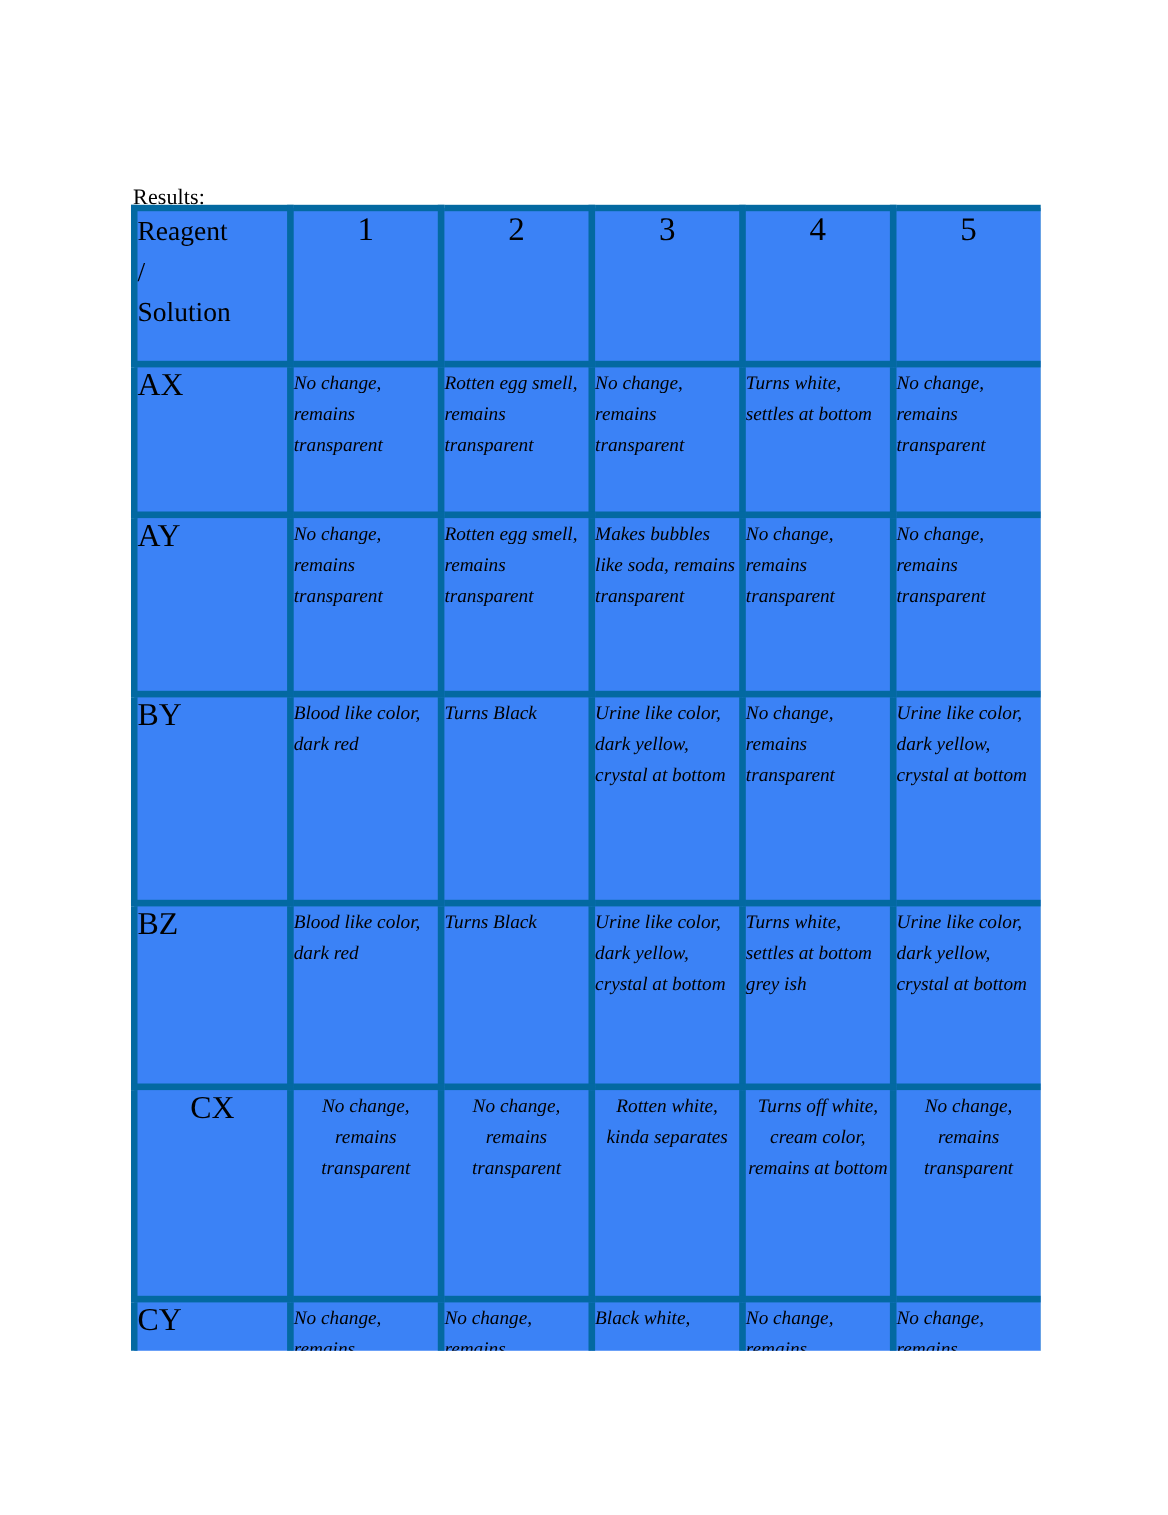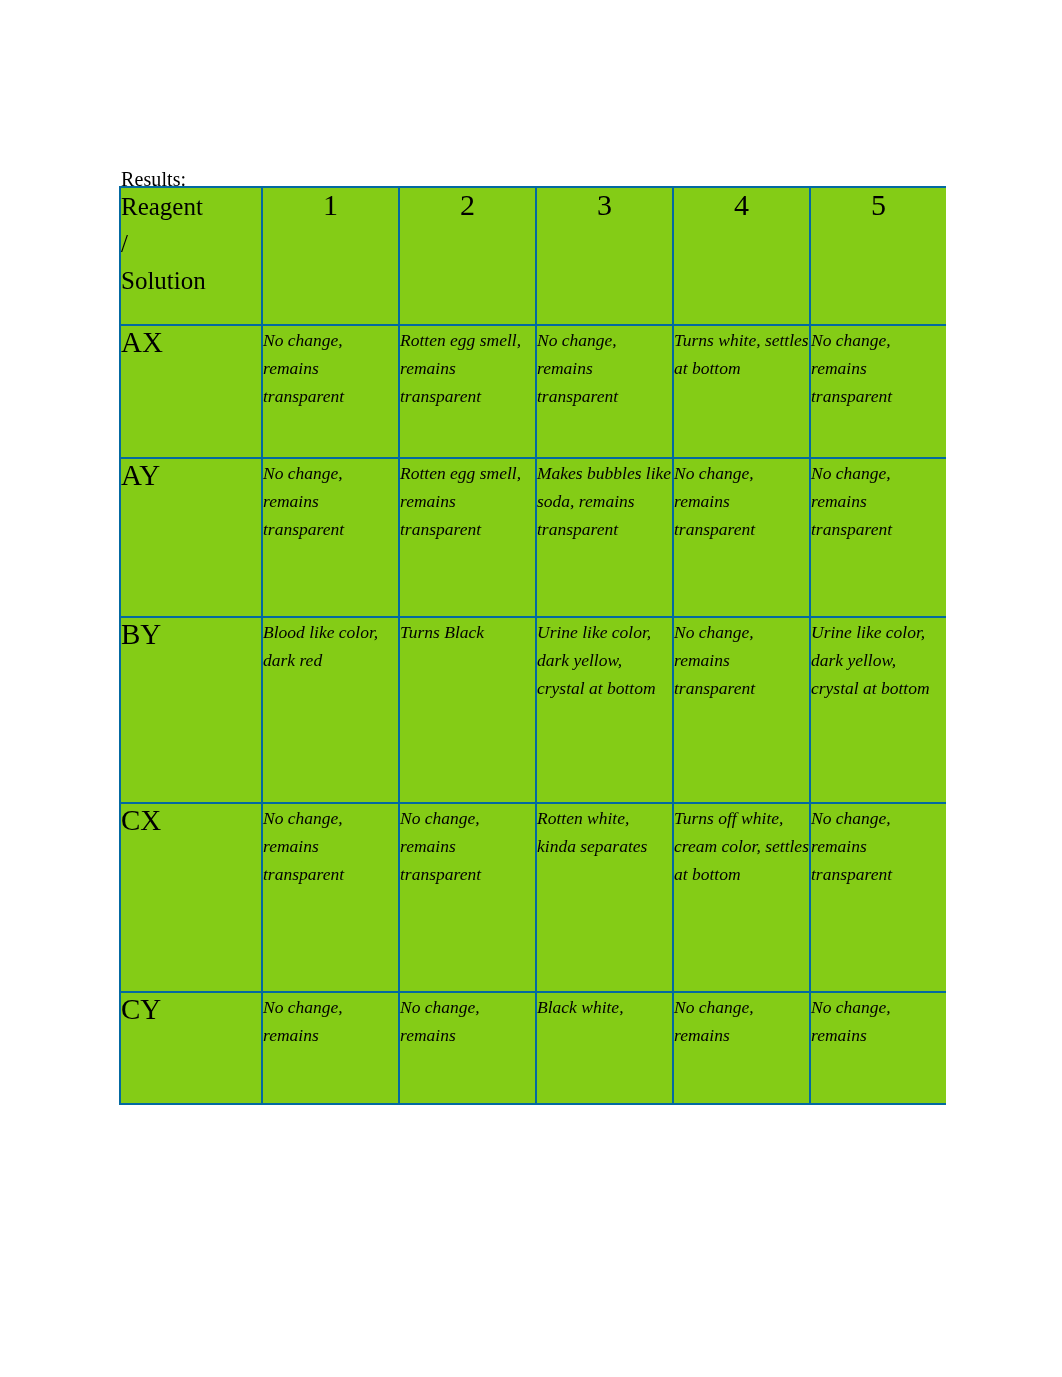--- a/index.html
+++ b/index.html
@@ -51,23 +51,23 @@
     table-layout: fixed;
     width: 827px;
     background: #ffffff;
   }
 
   table.results-table col.c-label { width: 142px; }
   table.results-table col.c-data  { width: 137px; }
 
   table.results-table td,
   table.results-table th {
-    border: 2px solid #0369a1;
-    vertical-align: top;
-    background: #84cc16;
+    border: 6px solid #0369a1;
+    vertical-align: top;
+    background: #3b82f6;
     padding: 0;
   }
 
   
   .hdr-label {
     height: 136px;
     padding: 10px 8px 6px 14px;
     font-size: 25px;
     line-height: 37px;
     font-weight: normal;
@@ -103,21 +103,21 @@
     overflow-wrap: break-word;
     hyphens: none;
     font-style: italic;
   }
 
   
   tr.r-ax td { height: 131px; }
   tr.r-ay td { height: 157px; }
   tr.r-by td { height: 184px; }
   tr.r-bz td { height: 161px; }
-  tr.r-cx td { height: 187px; }
+  tr.r-cx td { height: 187px; text-align: center; }
   tr.r-cy td { height: 110px; }
 </style>
 </head>
 <body>
 
 <div class="page">
 
   <div class="results-heading">Results:</div>
 
   <div class="table-wrap">
@@ -166,27 +166,35 @@
 
         <tr class="r-by">
           <td class="row-label">BY</td>
           <td class="cell">Blood like color, dark red</td>
           <td class="cell">Turns Black</td>
           <td class="cell">Urine like color, dark yellow, crystal at bottom</td>
           <td class="cell">No change, remains transparent</td>
           <td class="cell">Urine like color, dark yellow, crystal at bottom</td>
         </tr>
 
+        <tr class="r-bz">
+          <td class="row-label">BZ</td>
+          <td class="cell">Blood like color, dark red</td>
+          <td class="cell">Turns Black</td>
+          <td class="cell">Urine like color, dark yellow, crystal at bottom</td>
+          <td class="cell">Turns white, settles at bottom grey ish</td>
+          <td class="cell">Urine like color, dark yellow, crystal at bottom</td>
+        </tr>
 
         <tr class="r-cx">
           <td class="row-label">CX</td>
           <td class="cell">No change, remains transparent</td>
           <td class="cell">No change, remains transparent</td>
           <td class="cell">Rotten white, kinda separates</td>
-          <td class="cell">Turns off white, cream color, settles at bottom</td>
+          <td class="cell">Turns off white, cream color, remains at bottom</td>
           <td class="cell">No change, remains transparent</td>
         </tr>
 
         <tr class="r-cy">
           <td class="row-label">CY</td>
           <td class="cell">No change, remains</td>
           <td class="cell">No change, remains</td>
           <td class="cell">Black white,</td>
           <td class="cell">No change, remains</td>
           <td class="cell">No change, remains</td>

